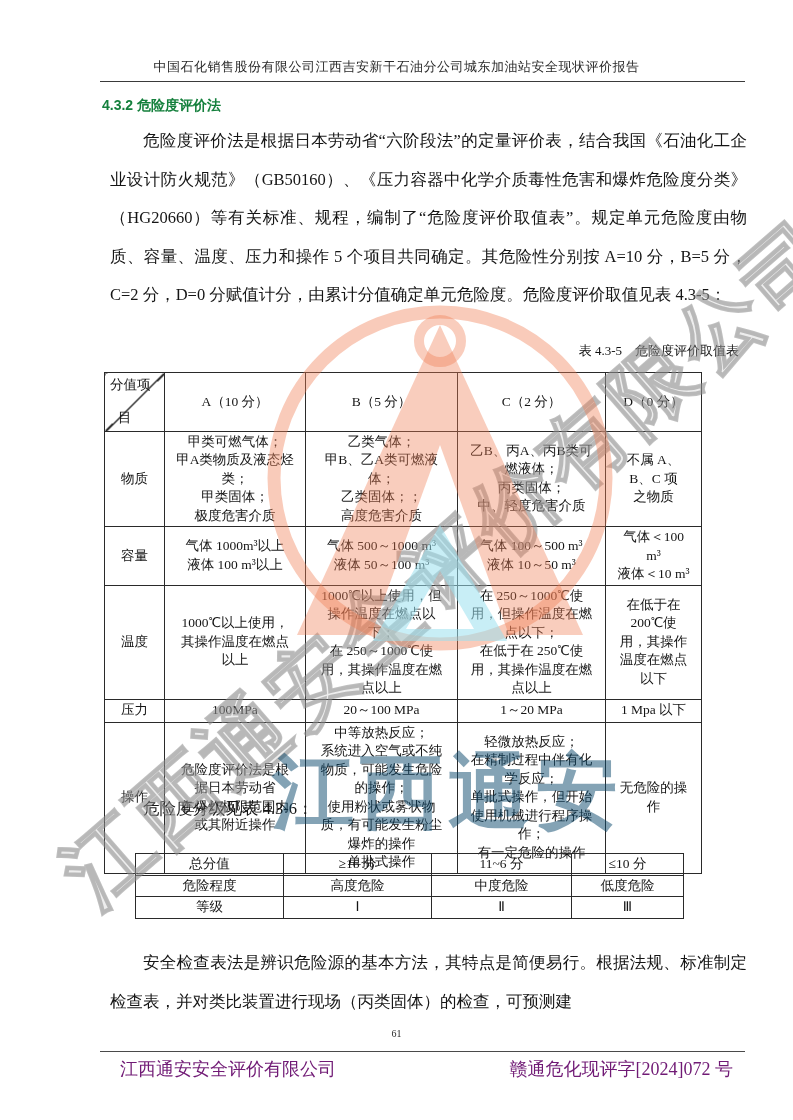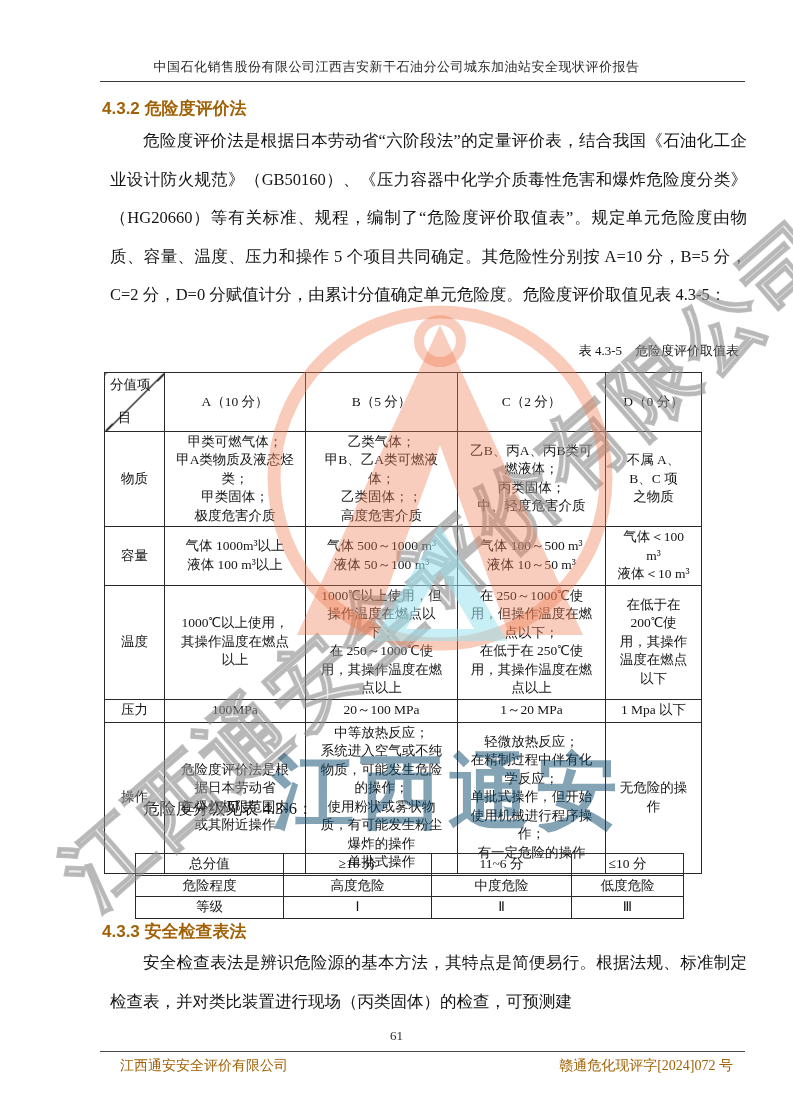--- a/index.html
+++ b/index.html
@@ -19,36 +19,36 @@
     position: absolute; top: 58px; left: 0; right: 0;
     text-align: center; font-size: 13px; color: #2a2a2a;
     letter-spacing: 0.5px;
   }
   .header-rule {
     position: absolute; top: 81px; left: 100px; right: 48px;
     border-top: 1.6px solid #3a3a3a;
   }
   .page-number {
     position: absolute; top: 1028px; left: 0; right: 0;
-    text-align: center; font-size: 13px; color: #2a2a2a;
+    text-align: center; font-size: 10px; color: #2a2a2a;
   }
   .footer-rule {
     position: absolute; top: 1051px; left: 100px; right: 48px;
     border-top: 1.2px solid #4a4a4a;
   }
   .footer-row {
     position: absolute; top: 1057px; left: 120px; right: 60px;
     display: flex; justify-content: space-between;
-    font-size: 14px; color: #a16207;
+    font-size: 18px; color: #701a75;
   }
   
   .h-sec {
     position: absolute; left: 102px;
     font-family: "Liberation Sans", sans-serif;
-    font-weight: 700; font-size: 17px; color: #a16207;
+    font-weight: 700; font-size: 14px; color: #15803d;
   }
   .h432 { top: 97px; }
   .h433 { top: 920px; }
   .para {
     position: absolute; left: 110px; width: 637px;
     font-size: 16.5px; line-height: 38.6px;
     text-align: justify; text-indent: 2em; color: #151515;
   }
   .p432 { top: 122px; }
   .p-link { top: 790px; width: 637px; }
@@ -229,21 +229,20 @@
       </tr>
       <tr>
         <td>等级</td>
         <td>Ⅰ</td>
         <td>Ⅱ</td>
         <td>Ⅲ</td>
       </tr>
     </tbody>
       </table>
 
-    <div class="h-sec h433">4.3.3 安全检查表法</div>
     <div class="para p433">安全检查表法是辨识危险源的基本方法，其特点是简便易行。根据法规、标准制定检查表，并对类比装置进行现场（丙类固体）的检查，可预测建</div>
 
     <div class="page-number">61</div>
     <div class="footer-rule"></div>
     <div class="footer-row">
       <span>江西通安安全评价有限公司</span>
       <span>赣通危化现评字[2024]072 号</span>
     </div>
 
   </div>

